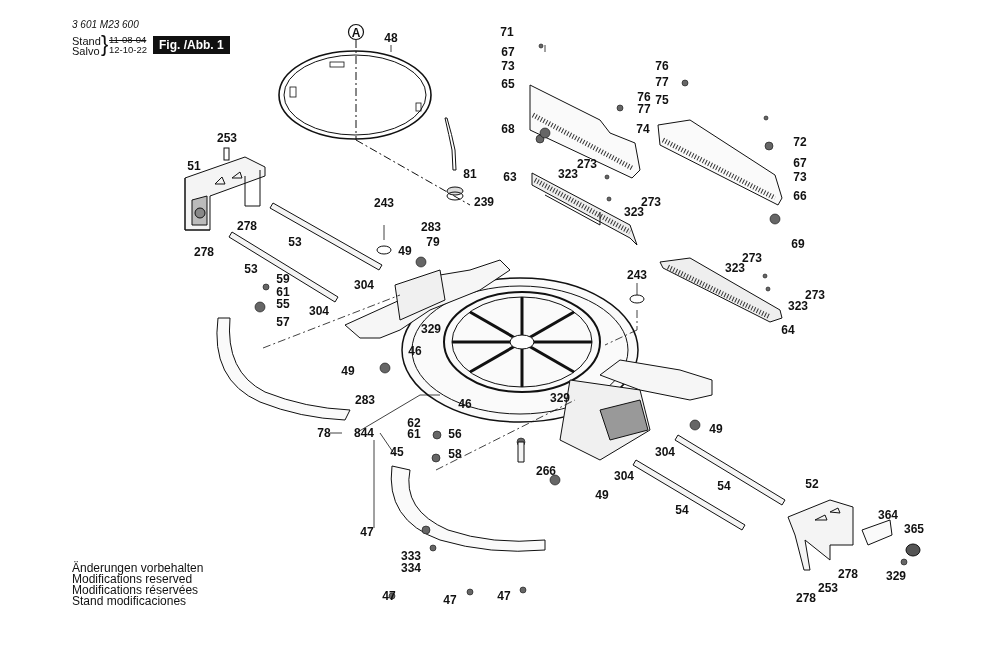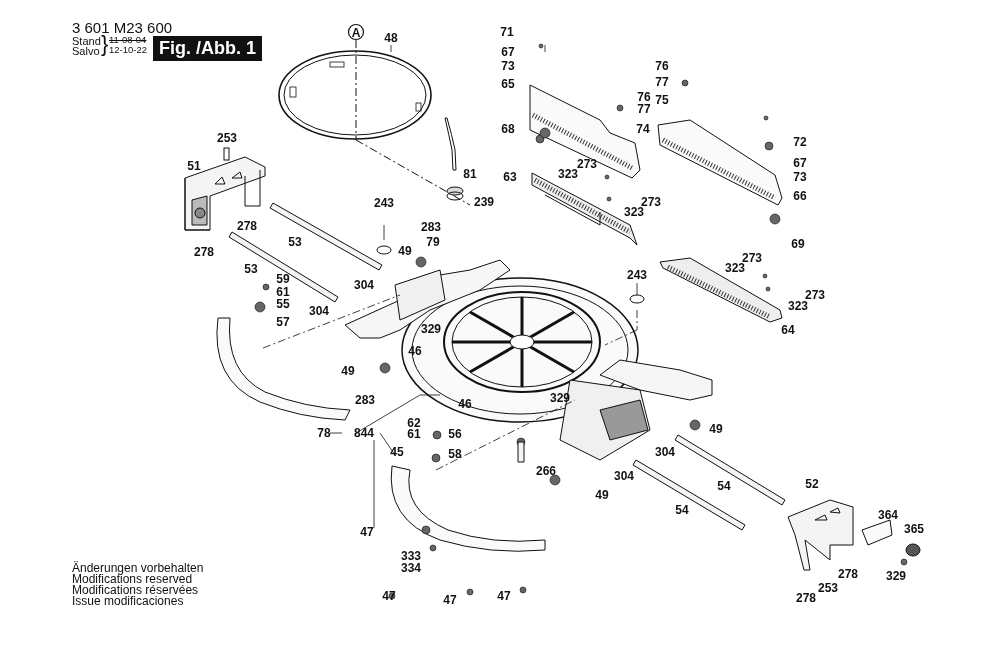--- a/index.html
+++ b/index.html
@@ -1,22 +1,22 @@
 <!DOCTYPE html>
 <html><head>
 <meta charset="utf-8">
 <style>
   html, body { margin:0; padding:0; background:#ffffff; }
   body { width:1005px; height:661px; position:relative; overflow:hidden; font-family:"Liberation Sans", sans-serif; color:#111; }
-  .doc-no { position:absolute; left:72px; top:19px; font-size:15px; }
+  .doc-no { position:absolute; left:72px; top:19px; font-size:10px;font-style:italic; }
   .stand { position:absolute; left:72px; top:36px; font-size:11px; line-height:10px; }
   .brace { position:absolute; left:101px; top:33px; font-size:22px; line-height:22px; font-weight:300; }
   .dates { position:absolute; left:109px; top:35px; font-size:9.5px; line-height:10px; }
   .dates .old { text-decoration:line-through; }
-  .fig-badge { position:absolute; left:153px; top:36px; background:#111; color:#fff; font-weight:bold; font-size:18px; padding:2px 6px 2px 6px; }
+  .fig-badge { position:absolute; left:153px; top:36px; background:#111; color:#fff; font-weight:bold; font-size:12px; padding:2px 6px 2px 6px; }
   .footer { position:absolute; left:72px; top:563px; font-size:12px; line-height:11px; }
   svg#diagram { position:absolute; left:0; top:0; }
   .callout { font-family:"Liberation Sans", sans-serif; font-weight:bold; font-size:12px; fill:#111; }
 </style>
 </head>
 <body>
 
 <div class="doc-no">3 601 M23 600</div>
 <div class="stand">
   <div>Stand</div>
@@ -26,21 +26,21 @@
 <div class="dates">
   <div class="old">11-08-04</div>
   <div>12-10-22</div>
 </div>
 <div class="fig-badge">Fig. /Abb. 1</div>
 
 <div class="footer">
   <div>Änderungen vorbehalten</div>
   <div>Modifications reserved</div>
   <div>Modifications réservées</div>
-  <div>Issue modificaciones</div>
+  <div>Stand modificaciones</div>
 </div>
 
 <svg id="diagram" width="1005" height="661" viewBox="0 0 1005 661">
   <g fill="none" stroke="#111" stroke-width="1">
 
     <g>
       <circle cx="356" cy="32" r="7.5" stroke-width="1.2"></circle>
       <text x="356" y="36.5" text-anchor="middle" class="callout" font-size="11" stroke="none">A</text>
       <line x1="356" y1="40" x2="356" y2="140" stroke-dasharray="8,3,2,3"></line>
       <line x1="356" y1="140" x2="470" y2="205" stroke-dasharray="8,3,2,3"></line>

